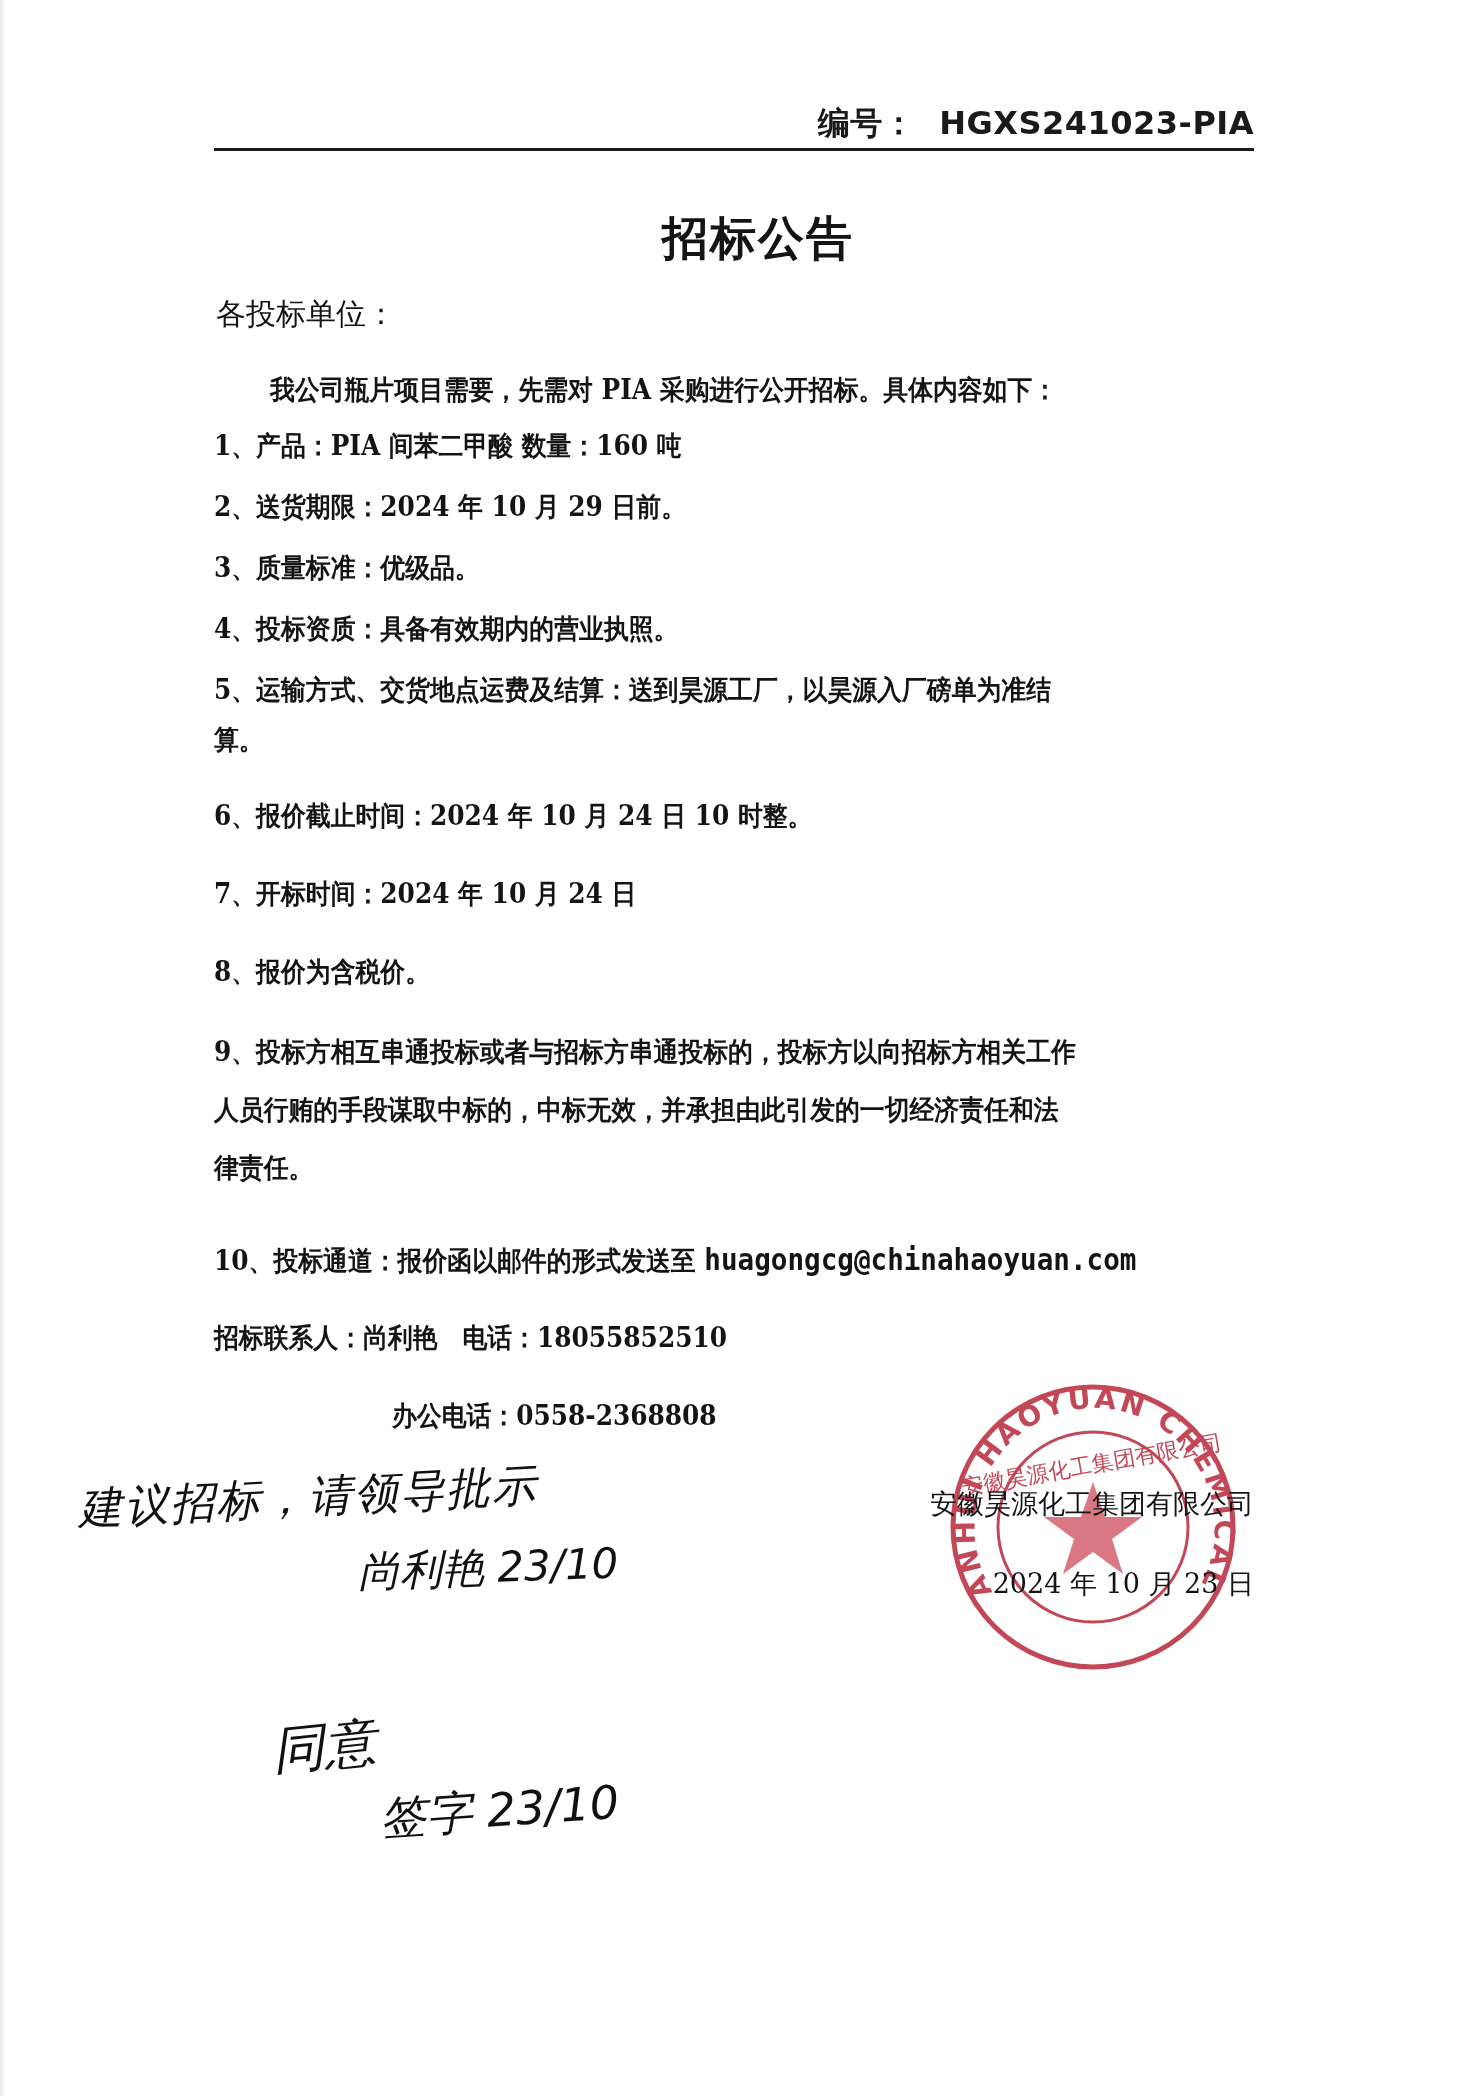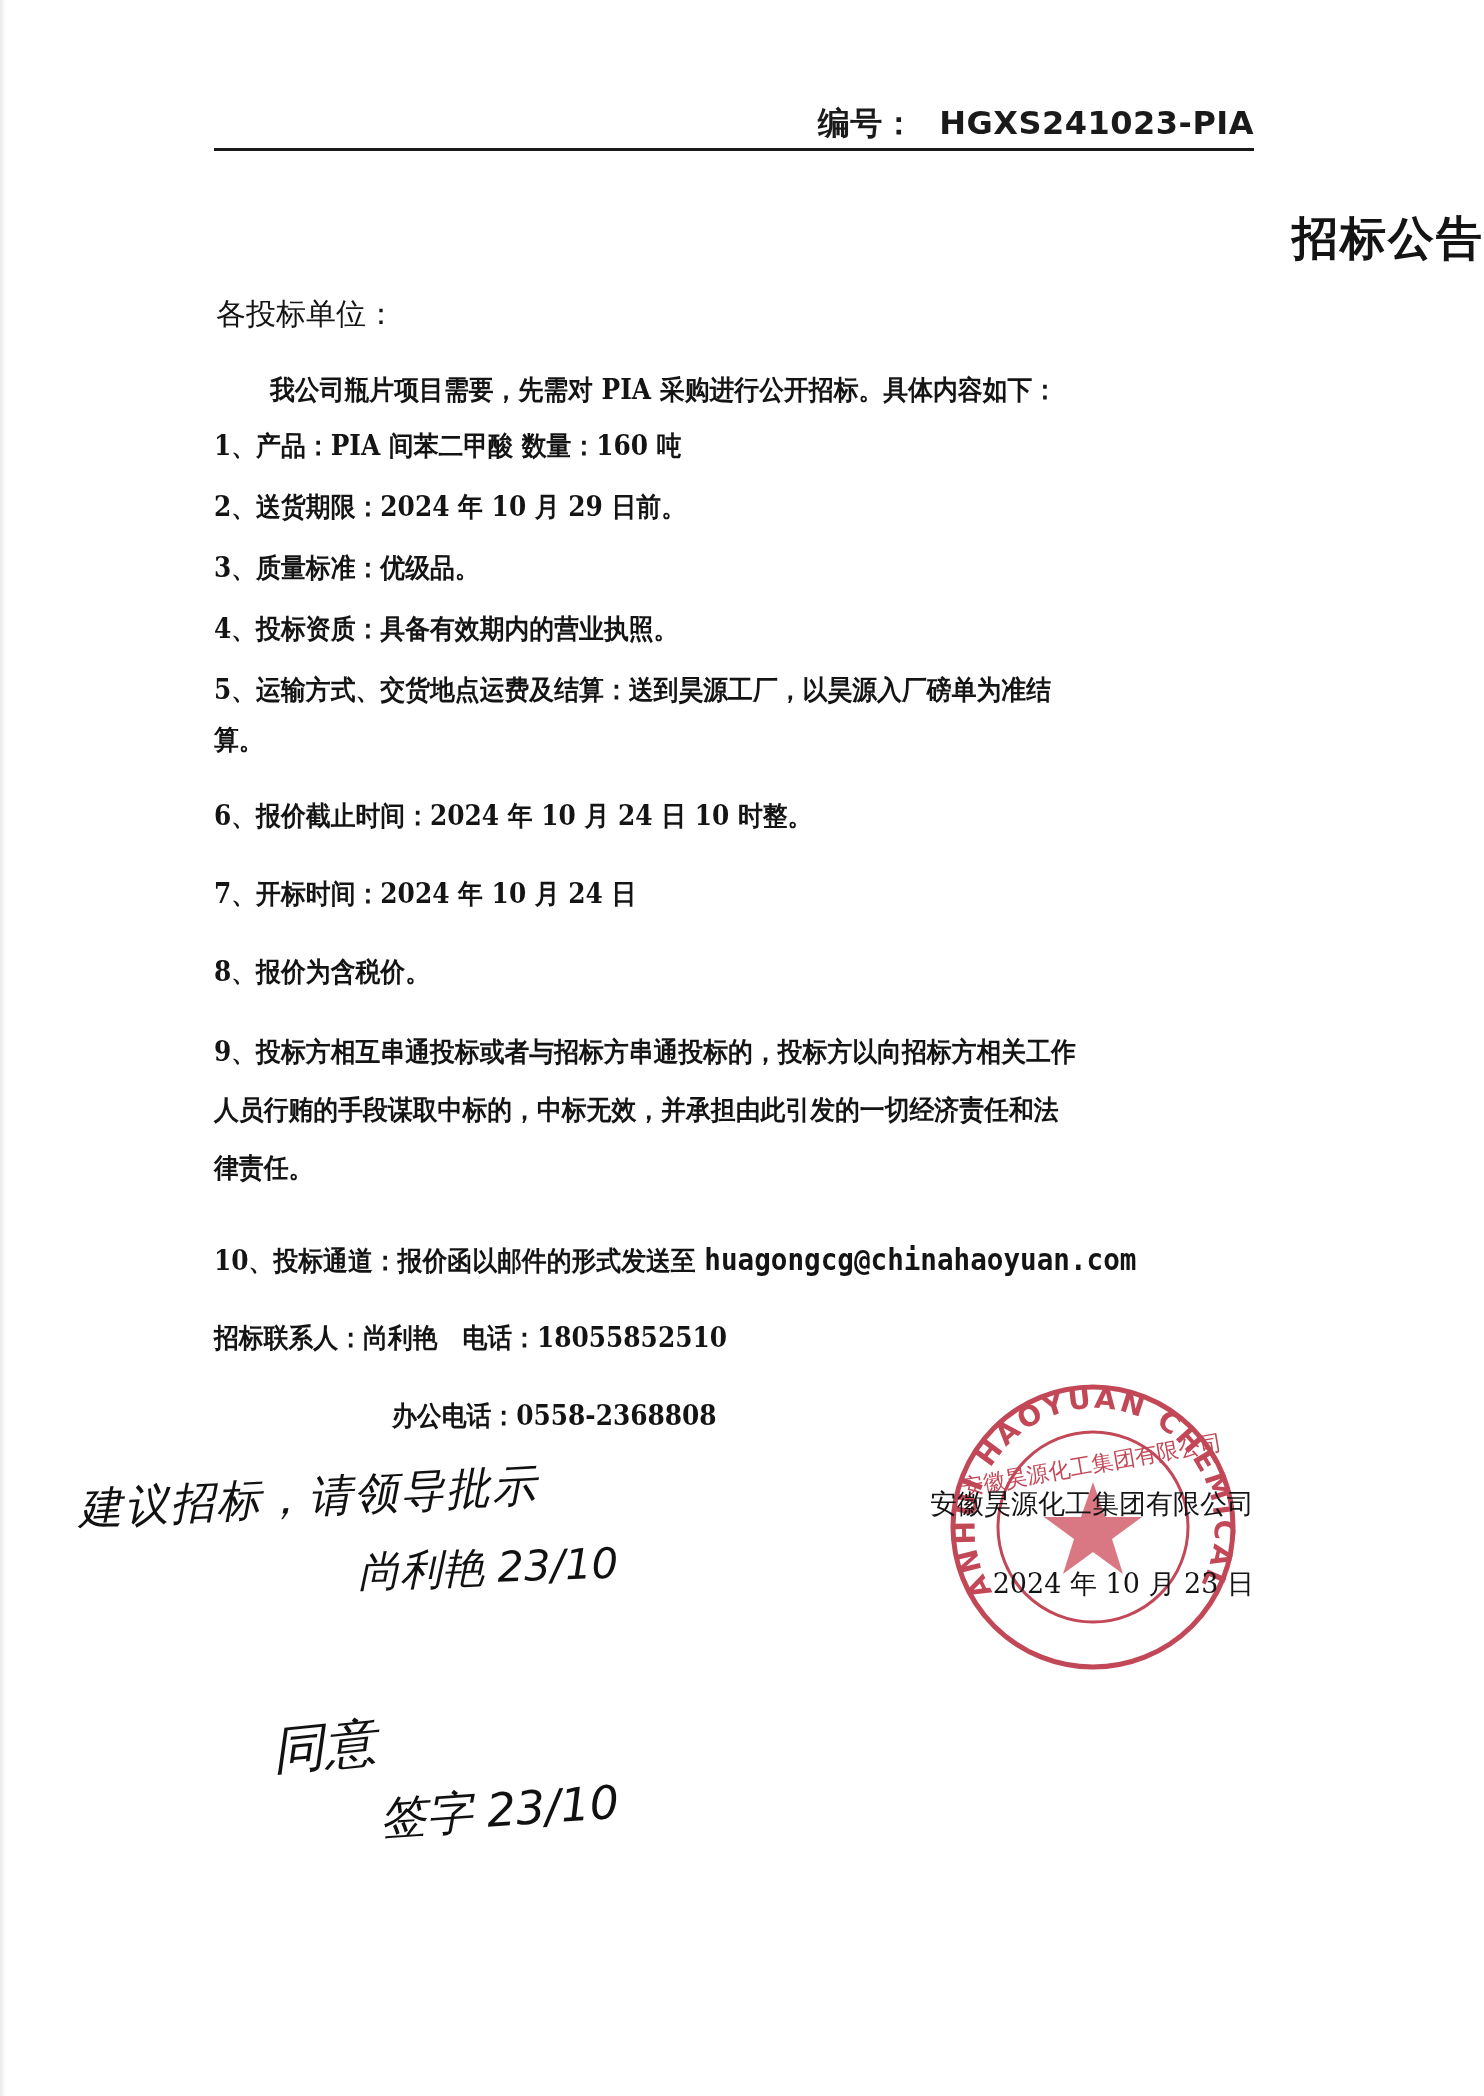--- a/index.html
+++ b/index.html
@@ -18,21 +18,21 @@
       font-weight: bold; font-size: 32px; color: #1a1a1a;
       letter-spacing: 0.5px;
     }
     .doc-number .label { margin-right: 24px; }
     .header-rule {
       position: absolute; left: 214px; top: 148px;
       width: 1040px; height: 3px; background: #1a1a1a;
     }
     .title {
       position: absolute; left: 0; right: 0; top: 208px;
-      text-align: right;
+      text-align: center;
       font-family: "DejaVu Sans", "Liberation Sans", sans-serif;
       font-weight: bold; font-size: 46px; letter-spacing: 2px;
       padding-left: 16px; margin-left: 16px;
     }
     .title span { position: relative; left: 0; }
     .salutation {
       position: absolute; left: 216px; top: 294px;
       font-family: "DejaVu Sans", "Liberation Sans", sans-serif;
       font-size: 30px;
     }

